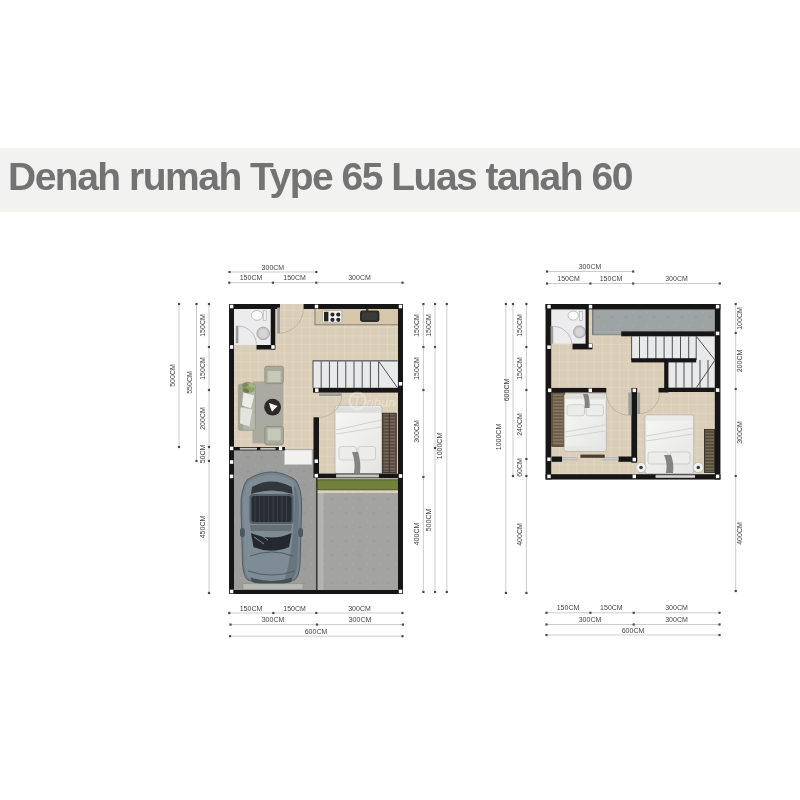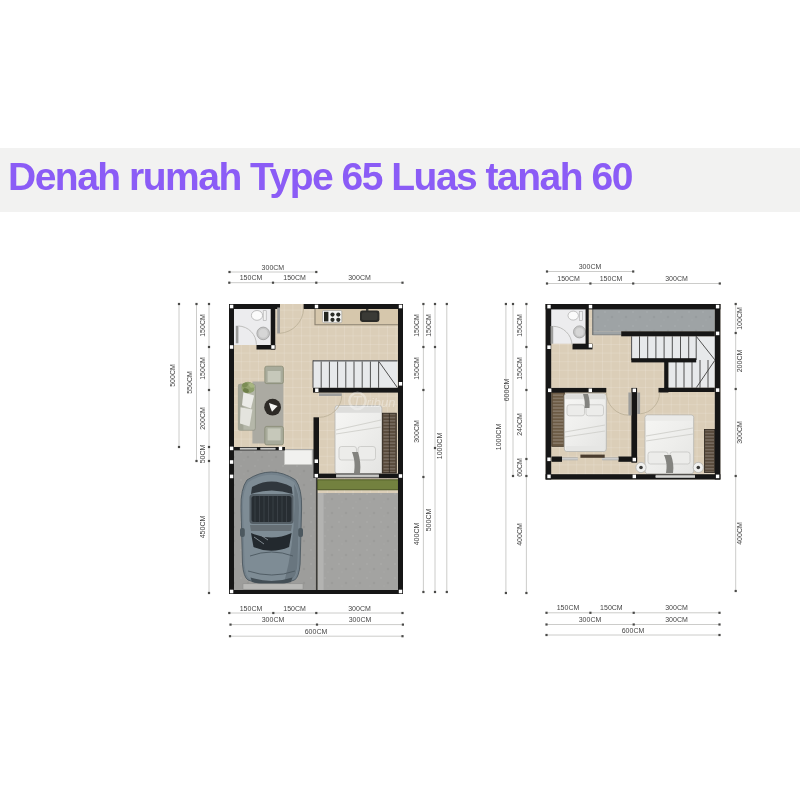--- a/index.html
+++ b/index.html
@@ -1,18 +1,18 @@
 <!DOCTYPE html>
 <html><head>
 <meta charset="utf-8">
 <style>
 html,body{margin:0;padding:0;background:#fff;}
 #page{position:relative;width:800px;height:800px;background:#ffffff;overflow:hidden;font-family:"Liberation Sans",sans-serif;}
 #band{position:absolute;left:0;top:148px;width:800px;height:64px;background:#f2f2f1;}
-#title{position:absolute;left:8px;top:155px;width:790px;font-family:"Liberation Sans",sans-serif;font-weight:bold;font-size:39px;color:#8b5cf6;letter-spacing:-1.5px;}
+#title{position:absolute;left:8px;top:155px;width:790px;font-family:"Liberation Sans",sans-serif;font-weight:bold;font-size:39px;color:#737373;letter-spacing:-1.5px;}
 svg text{font-family:"Liberation Sans",sans-serif;}
 </style>
 </head>
 <body>
 <div id="page">
 
 <div id="band"></div>
 
 <div id="title">Denah rumah Type 65 Luas tanah 60</div>
 <svg id="plan" width="800" height="800" viewBox="0 0 800 800" style="position:absolute;left:0;top:0;">

